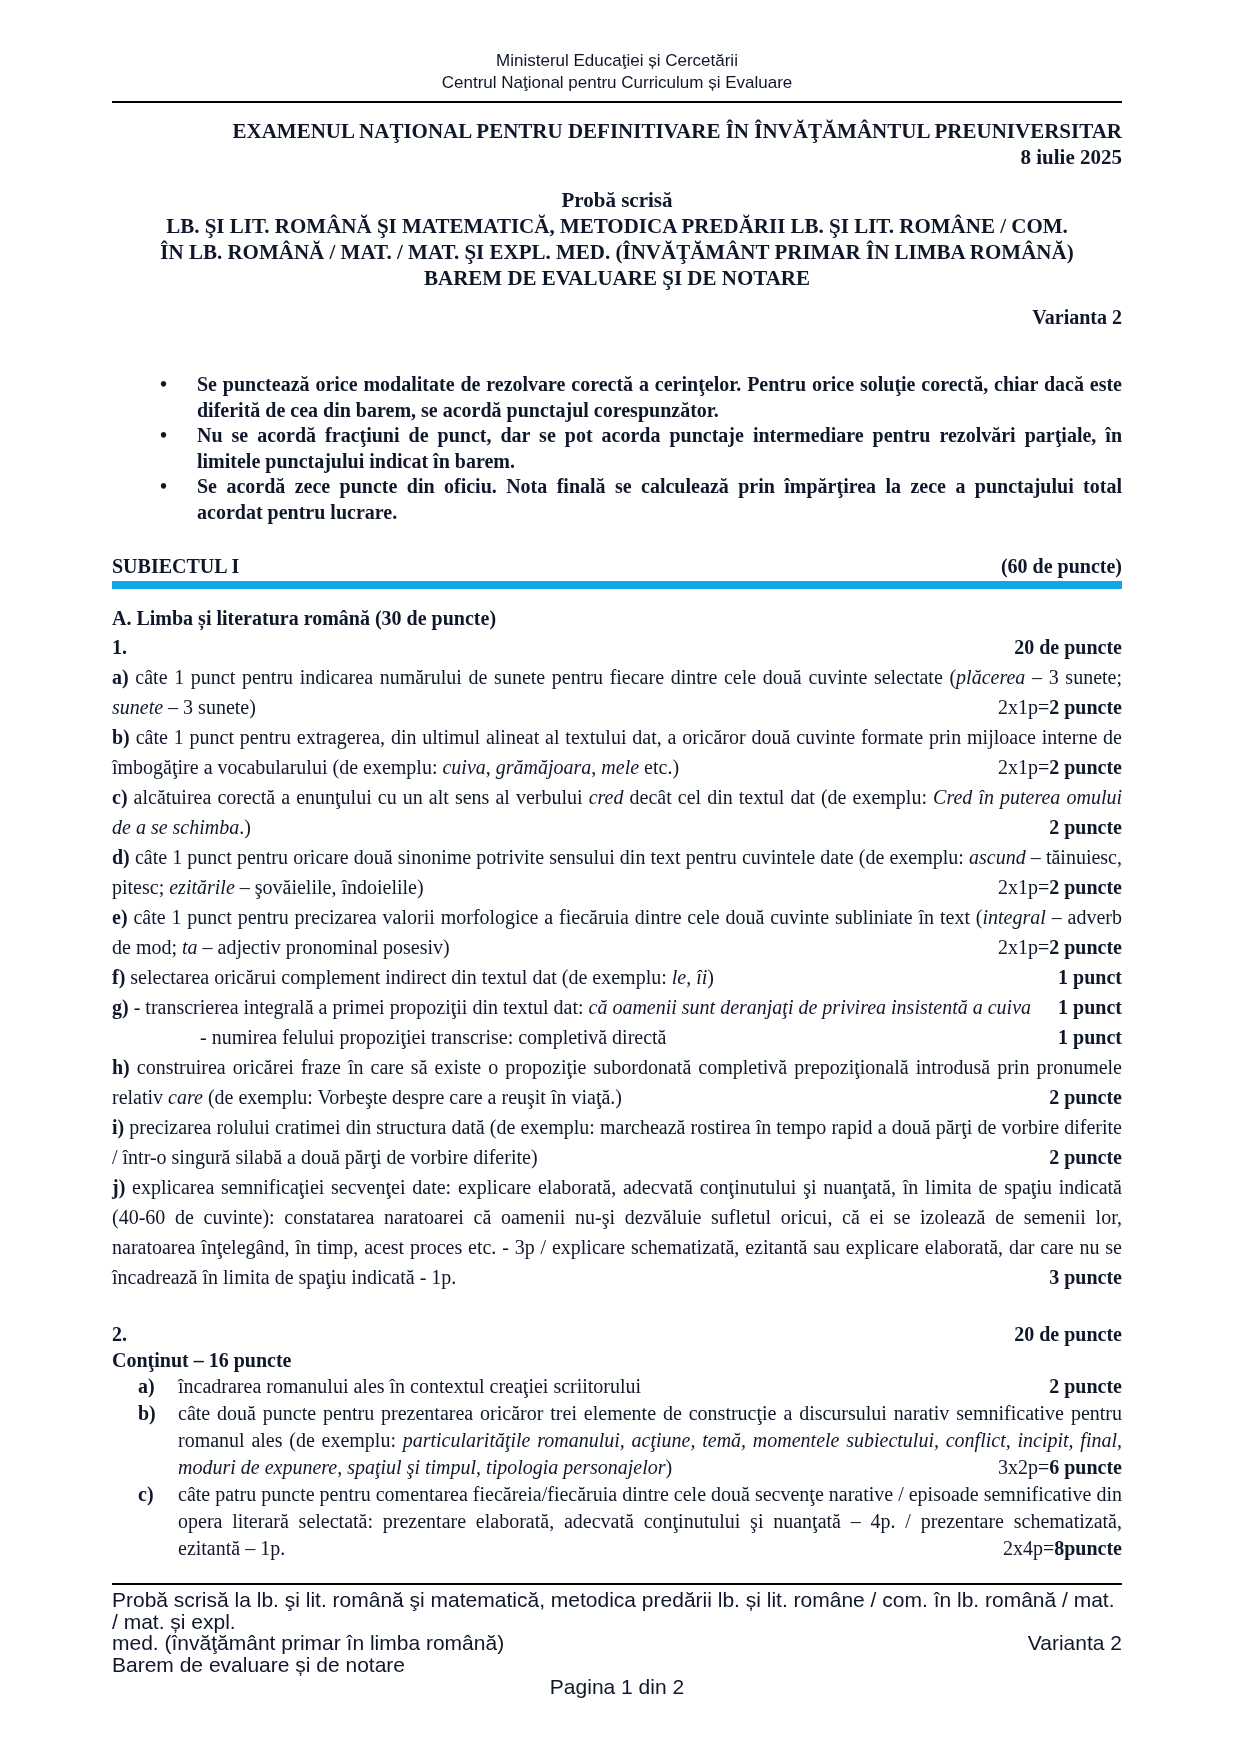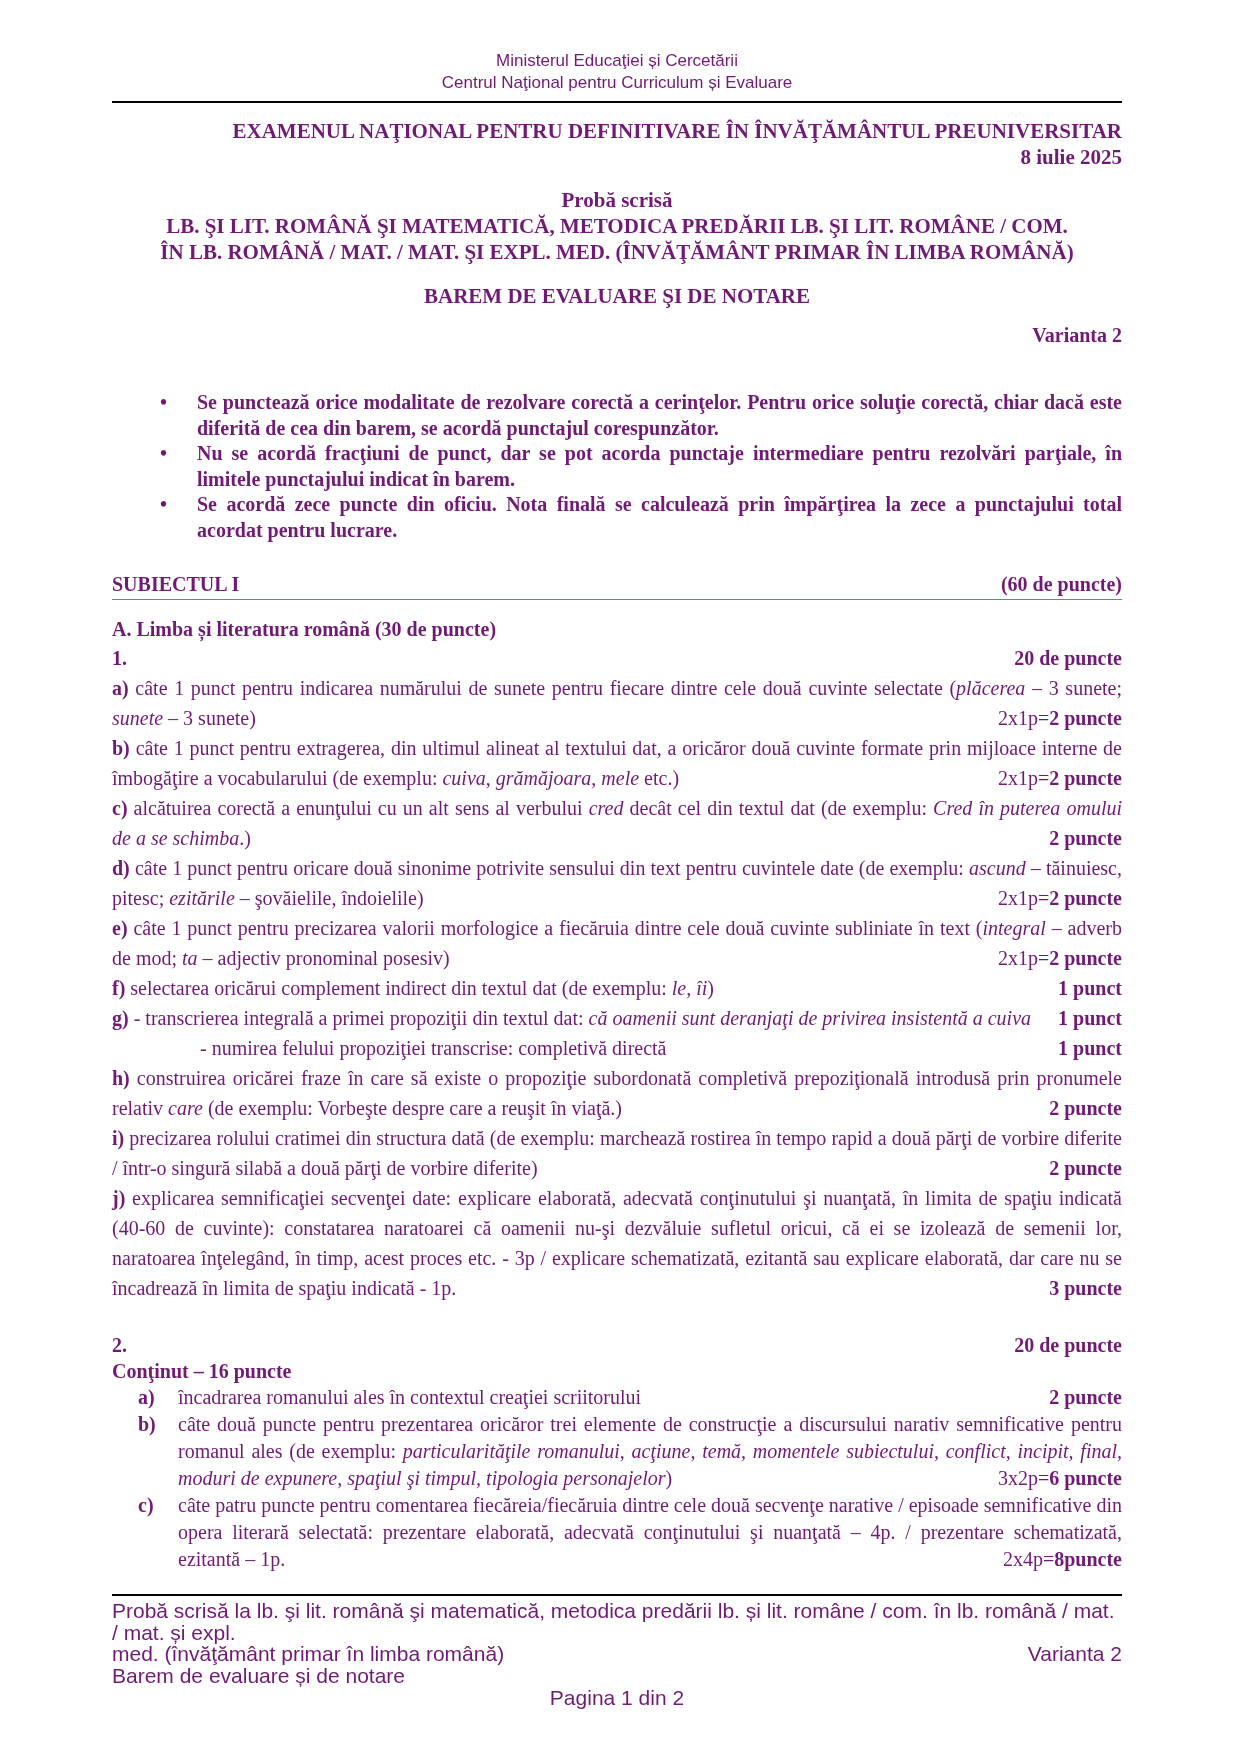--- a/index.html
+++ b/index.html
@@ -1,35 +1,35 @@
 <!DOCTYPE html>
 <html><head>
 <meta charset="utf-8">
 <style>
   html,body{margin:0;padding:0;background:#ffffff;}
   body{width:1240px;height:1755px;color:#000;}
   .page{box-sizing:border-box;width:1240px;height:1755px;padding:50px 118px 0 112px;
-        font-family:"Liberation Serif",serif;font-size:20px;color:#701a75;overflow:hidden;}
+        font-family:"Liberation Serif",serif;font-size:20px;color:#0f172a;overflow:hidden;}
   .b{font-weight:bold;}
   .i{font-style:italic;}
 
   .doc-header{font-family:"Liberation Sans",sans-serif;font-size:17px;line-height:22px;text-align:center;}
   .rule{border-top:2px solid #000;margin-top:7px;height:0;}
 
   .title-block{margin-top:15px;text-align:right;font-weight:bold;font-size:21px;line-height:26px;}
   .proba-block{margin-top:17px;text-align:center;font-weight:bold;font-size:21px;line-height:26px;}
-  .barem-line{margin-top:18px;text-align:center;font-weight:bold;font-size:21px;line-height:26px;}
+  .barem-line{text-align:center;font-weight:bold;font-size:21px;line-height:26px;}
   .variant-line{margin-top:13px;text-align:right;font-weight:bold;font-size:20px;line-height:26px;}
 
   .notes{margin-top:42px;}
   .note{position:relative;padding-left:85px;font-weight:bold;text-align:justify;line-height:25.5px;}
   .note .dot{position:absolute;left:48px;top:0;}
 
   .subj-row{margin-top:29px;display:flex;justify-content:space-between;font-weight:bold;
-            border-bottom:1px solid #0ea5e9;padding-bottom:3px;line-height:24px;}
+            border-bottom:8px solid #0ea5e9;padding-bottom:3px;line-height:24px;}
   .sectionA{margin-top:15px;font-weight:bold;line-height:28px;}
 
   .q-row{display:flex;justify-content:space-between;font-weight:bold;line-height:30px;}
   .q-row2{margin-top:29px;display:flex;justify-content:space-between;font-weight:bold;line-height:26px;}
   .q-sub{font-weight:bold;line-height:26px;}
 
   .sec1 .item{position:relative;text-align:justify;line-height:30px;}
   .sec1 .item.sub{padding-left:88px;}
   .sec2 .item{position:relative;text-align:justify;line-height:27px;padding-left:66px;}
   .sec2 .item .letter{position:absolute;left:26px;top:0;font-weight:bold;}

